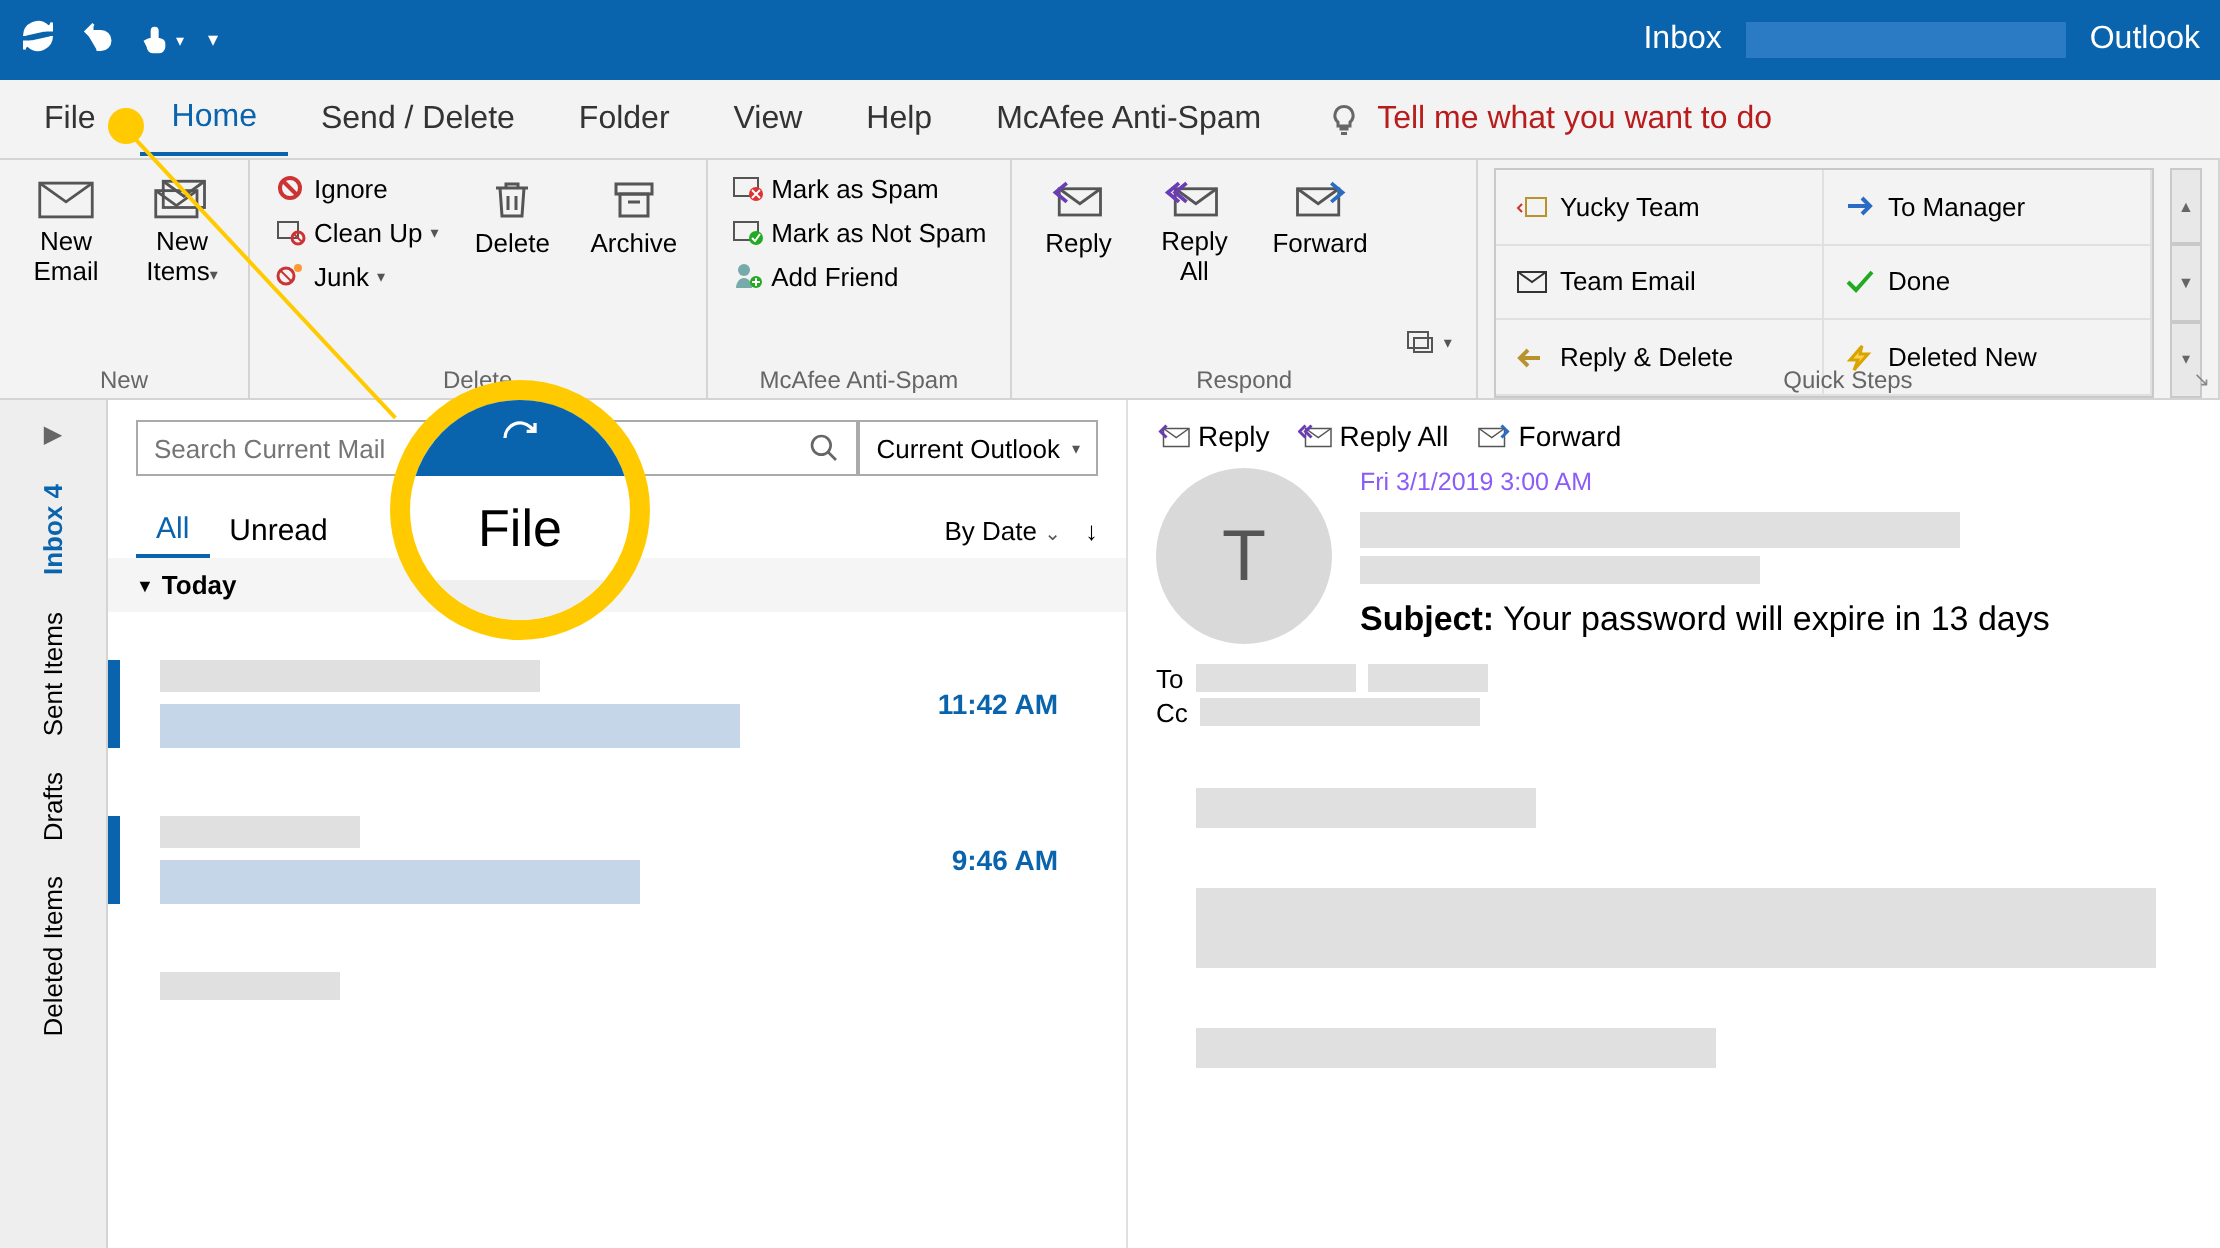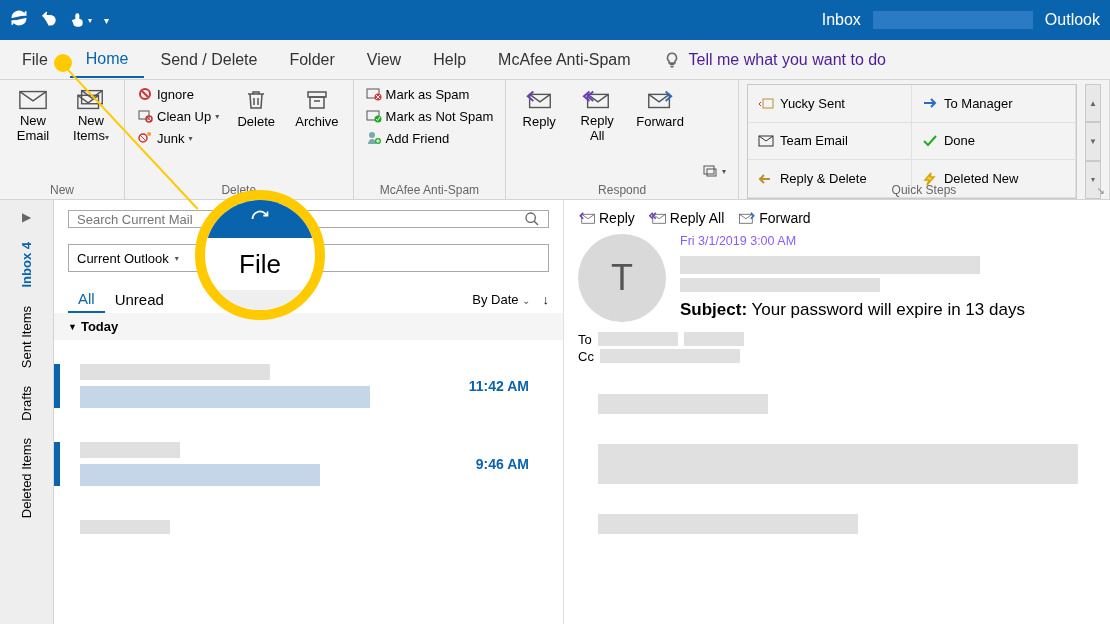--- a/index.html
+++ b/index.html
@@ -6,42 +6,42 @@
 body { width: 1110px; height: 624px; overflow: hidden; background: #fff; position: relative; }
 .titlebar { background: #0a64ad; height: 40px; display: flex; align-items: center; padding: 0 10px; color: #fff; }
 .titlebar-left { display: flex; gap: 12px; align-items: center; }
 .titlebar-right { margin-left: auto; display: flex; align-items: center; gap: 12px; font-size: 16px; text-align: right; }
 .redact-blue { background: #2a7bc4; height: 18px; }
 .titlebar svg { fill: #fff; stroke: #fff; }
 .menubar { height: 40px; display: flex; align-items: center; background: #f3f3f3; border-bottom: 1px solid #d4d4d4; padding-left: 22px; gap: 0; font-size: 16px; }
 .menu-item { padding: 8px 16px; cursor: pointer; color: #333; }
 .menu-item.file { padding-left: 0; padding-right: 22px; }
 .menu-item.active { color: #0a64ad; border-bottom: 2px solid #0a64ad; font-weight: 400; }
-.tellme { display: flex; margin-left: 16px; color: #4c1d95; gap: 8px; }
+.tellme { display: flex; margin-left: 16px; color: #b91c1c; gap: 8px; }
 .ribbon { background: #f3f3f3; height: 120px; display: flex; border-bottom: 1px solid #d4d4d4; }
 .ribbon-group { border-right: 1px solid #d4d4d4; padding: 4px 8px 0; display: flex; flex-direction: column; position: relative; }
 .ribbon-group-label { position: absolute; bottom: 2px; left: 0; right: 0; text-align: center; font-size: 12px; color: #666; }
 .ribbon-group-content { flex: 1; display: flex; gap: 8px; }
 .big-btn { display: flex; flex-direction: column; align-items: center; gap: 2px; padding: 4px 6px; font-size: 13px; cursor: pointer; min-width: 50px; }
 .big-btn svg { width: 30px; height: 24px; }
 .small-btns { display: flex; flex-direction: column; gap: 2px; }
 .small-btn { display: flex; align-items: center; gap: 4px; font-size: 13px; padding: 2px 4px; cursor: pointer; white-space: nowrap; }
 .small-btn svg { width: 16px; height: 16px; flex-shrink: 0; }
 .qs { flex: 1; display: flex; }
 .qs-grid { flex: 1; display: grid; grid-template-columns: 1fr 1fr; grid-template-rows: repeat(3,1fr); border: 1px solid #c9c9c9; }
 .qs-cell { display: flex; align-items: center; gap: 6px; font-size: 13px; padding: 2px 10px; border-right: 1px solid #e0e0e0; border-bottom: 1px solid #e0e0e0; cursor: pointer; }
 .qs-scrollbar { width: 16px; display: flex; flex-direction: column; }
 .qs-sb-btn { flex: 1; border: 1px solid #c9c9c9; background: #e8e8e8; display: flex; align-items: center; justify-content: center; font-size: 8px; color: #666; }
 .main { display: flex; height: 424px; }
 .navrail { width: 54px; background: #eee; border-right: 1px solid #d4d4d4; display: flex; flex-direction: column; align-items: center; padding-top: 10px; gap: 18px; }
 .nav-vert { writing-mode: vertical-rl; transform: rotate(180deg); font-size: 13px; cursor: pointer; }
 .nav-vert.active { color: #0a64ad; font-weight: 600; }
 .msglist { width: 510px; border-right: 1px solid #e0e0e0; display: flex; flex-direction: column; }
 .msglist-top { padding: 10px 14px 0; }
-.search-row { display: flex; gap: 16px; flex-direction: column; }
+.search-row { display: flex; gap: 0; }
 .search-box { flex: 1; border: 1px solid #aaa; height: 28px; display: flex; align-items: center; padding: 0 8px; }
 .search-box input { border: none; outline: none; flex: 1; font-size: 13px; color: #888; background: transparent; }
 .scope-box { border: 1px solid #aaa; height: 28px; padding: 0 8px; display: flex; align-items: center; font-size: 13px; gap: 6px; }
 .filter-row { display: flex; align-items: center; margin-top: 14px; }
 .filter-tab { padding: 4px 10px; font-size: 15px; cursor: pointer; }
 .filter-tab.active { color: #0a64ad; border-bottom: 2px solid #0a64ad; }
 .sort-right { margin-left: auto; display: flex; align-items: flex-end; gap: 12px; font-size: 13px; }
 .group-hdr { background: #f5f5f5; padding: 6px 14px; font-size: 13px; font-weight: 600; display: flex; align-items: center; gap: 4px; }
 .msg-item { display: flex; padding: 10px 14px 10px 0; border-bottom: 0; position: relative; }
 .msg-bar { width: 6px; background: #0a64ad; margin-right: 20px; }
@@ -255,21 +255,21 @@
   </div>
 
   <div class="ribbon-group" style="flex:1">
     <div class="ribbon-group-content qs">
       <div class="qs-grid">
         <div class="qs-cell">
             <svg width="16" height="14" viewBox="0 0 16 14" fill="none" stroke="#b8932d">
               <rect x="5" y="3" width="10" height="9"></rect>
               <path d="M3 6l-2 2 2 2" stroke="#c33"></path>
             </svg>
-            <span>Yucky Sent</span>
+            <span>Yucky Team</span>
           </div>
         <div class="qs-cell">
             <svg width="16" height="14" viewBox="0 0 16 14" fill="none" stroke="#2a6cc4" stroke-width="2">
               <path d="M2 7h10M9 3l4 4-4 4"></path>
             </svg>
             <span>To Manager</span>
           </div>
         <div class="qs-cell">
             <svg width="16" height="14" viewBox="0 0 16 14" fill="none" stroke="#333">
               <rect x="1" y="2" width="14" height="10"></rect>

